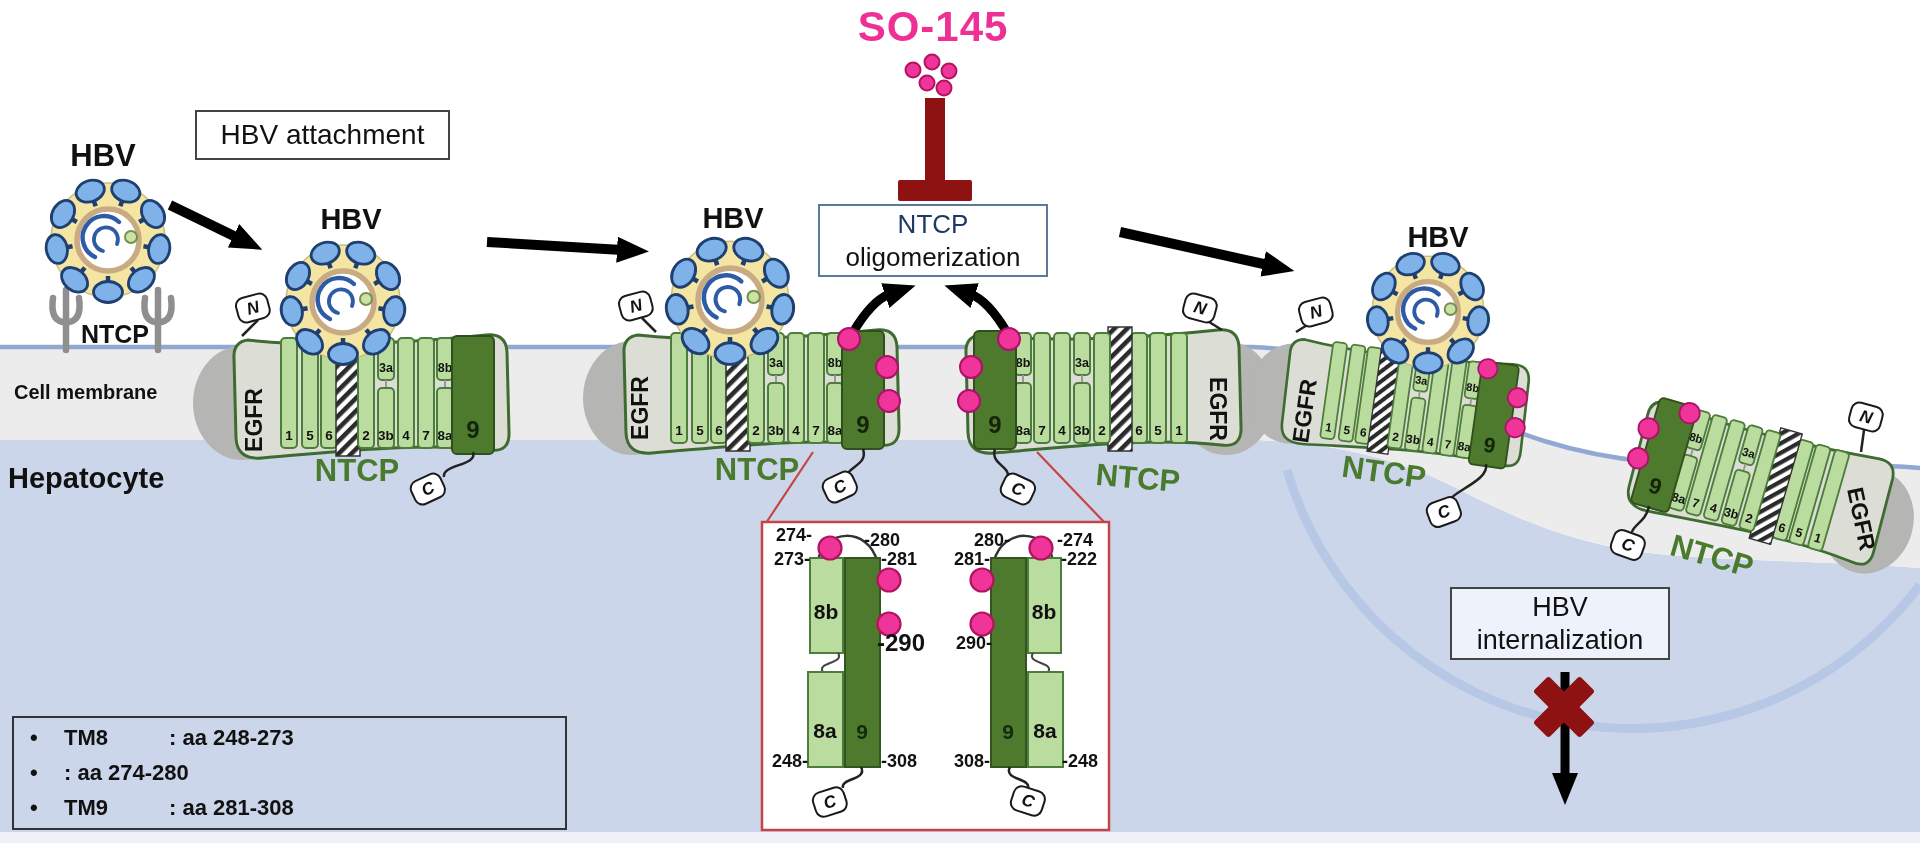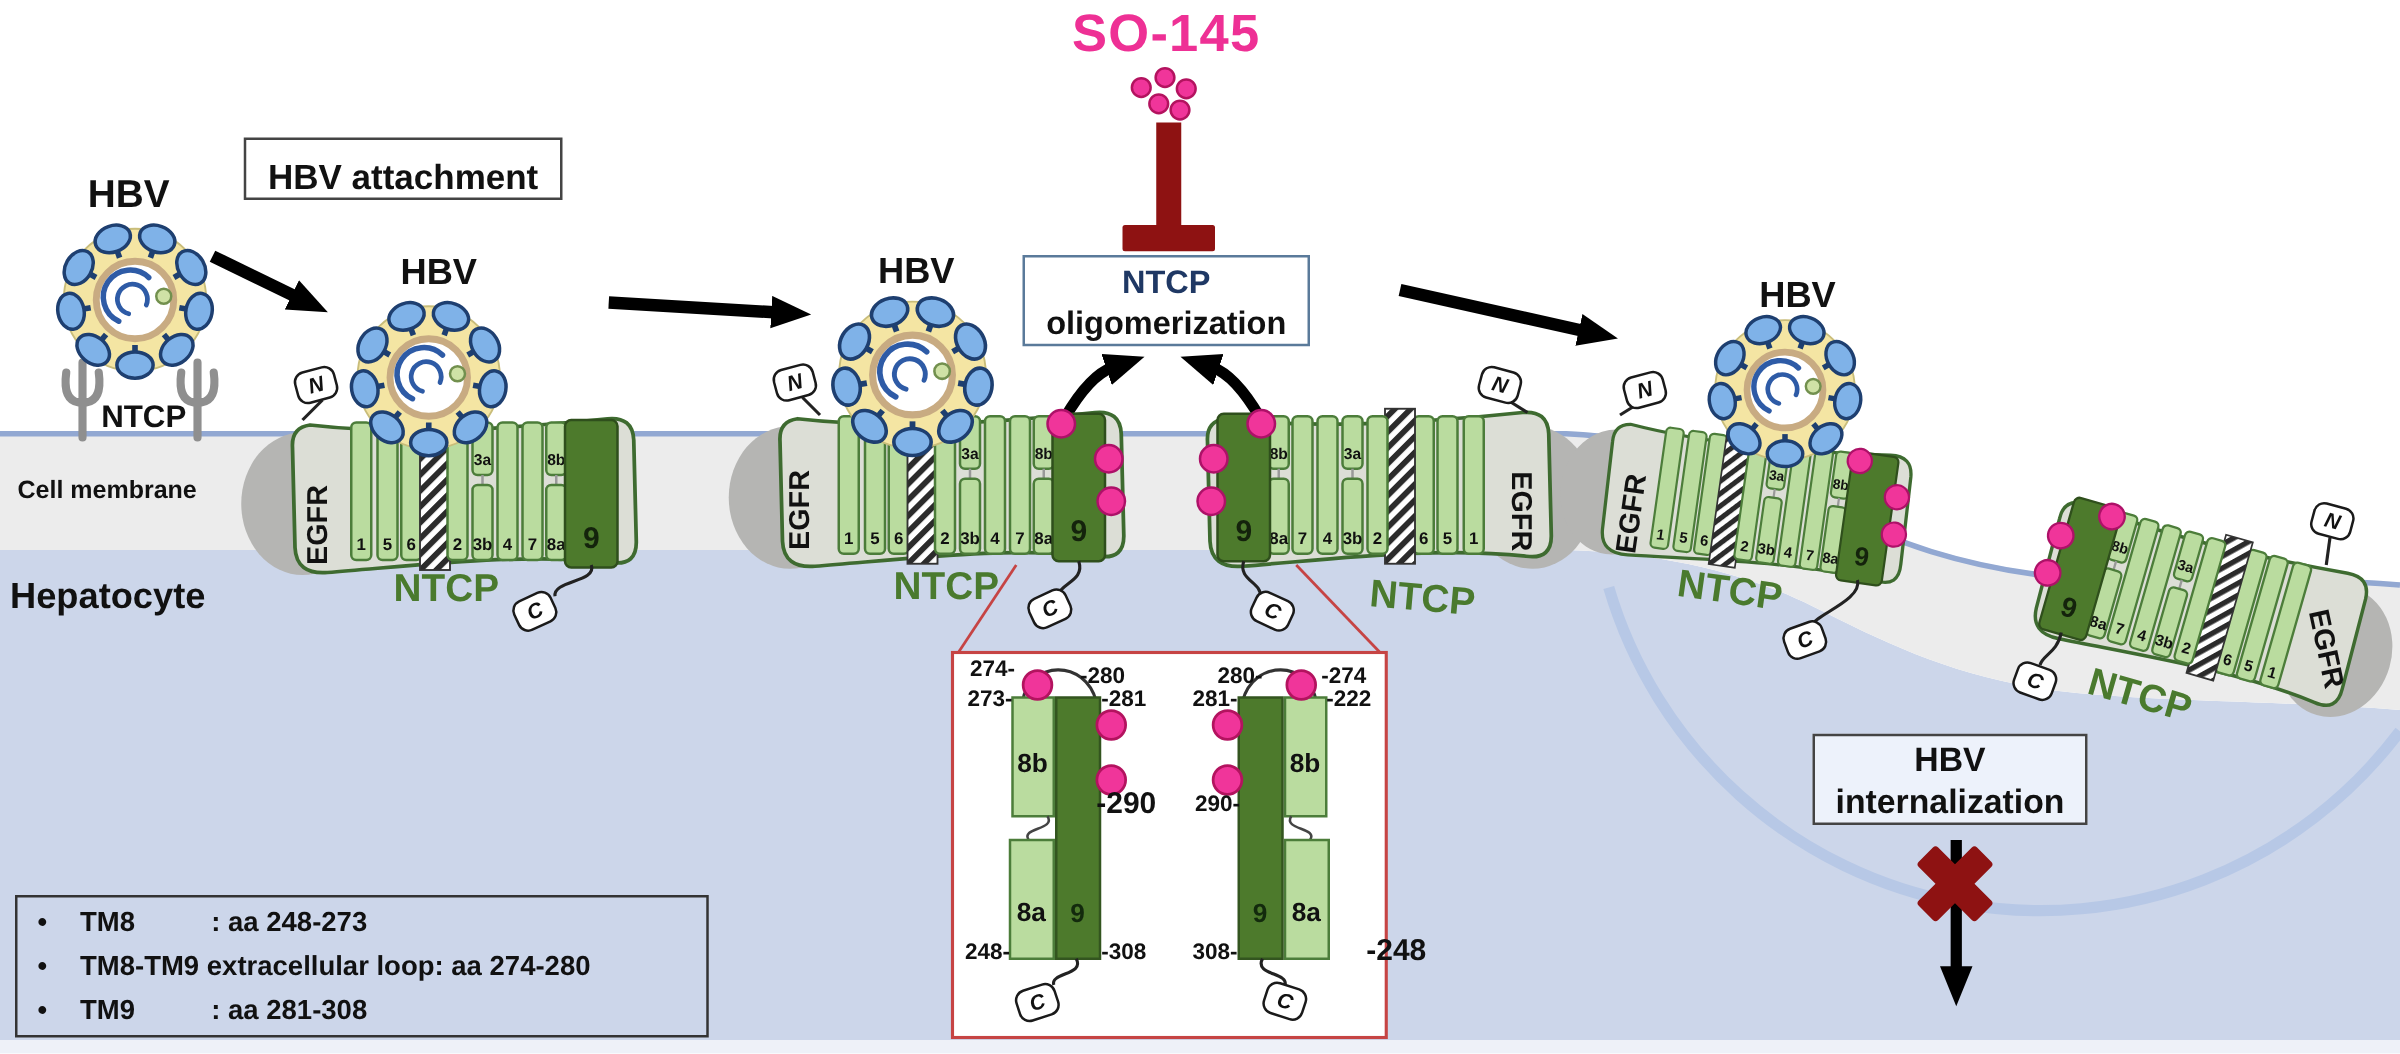--- a/index.html
+++ b/index.html
@@ -5,21 +5,21 @@
   html,body{margin:0;padding:0;background:#fff;font-family:"Liberation Sans",sans-serif;}
   .stage{position:relative;width:1920px;height:843px;overflow:hidden;background:#fff;}
   .stage svg{position:absolute;left:0;top:0;}
   .lbl{position:absolute;font-weight:bold;color:#111;white-space:nowrap;line-height:1;}
   .c{transform:translate(-50%,-50%);}
   .r{transform:translate(-100%,-50%);}
   .l{transform:translate(0,-50%);}
   .tag{position:absolute;background:#fff;border:2.5px solid #1a1a1a;border-radius:9px;
        padding:3px 9px;font-weight:bold;font-style:italic;font-size:17px;color:#111;line-height:1;}
   .framebox{position:absolute;background:#fff;border:2px solid #444;display:flex;flex-direction:column;
-       align-items:center;justify-content:flex-end;font-weight:bold;color:#111;text-align:center;}
+       align-items:center;justify-content:center;font-weight:normal;color:#111;text-align:center;}
   .legend{position:absolute;border:2px solid #333;display:flex;flex-direction:column;justify-content:center;
        gap:9px;padding:10px 16px;font-weight:bold;font-size:22px;color:#111;}
   .legrow{display:flex;align-items:baseline;}
   .legrow .bullet{width:34px;text-align:left;font-size:22px;}
   .legrow .name{min-width:105px;}
 </style>
 </head>
 <body>
 
 <div class="stage">
@@ -437,40 +437,39 @@
 <div class="lbl l" style="left:881px;top:559px;font-size:18px;">-281</div>
 <div class="lbl l" style="left:877px;top:643px;font-size:24px;">-290</div>
 <div class="lbl r" style="left:808px;top:761px;font-size:18px;">248-</div>
 <div class="lbl l" style="left:881px;top:761px;font-size:18px;">-308</div>
 <div class="lbl r" style="left:1010px;top:540px;font-size:18px;">280-</div>
 <div class="lbl l" style="left:1057px;top:540px;font-size:18px;">-274</div>
 <div class="lbl r" style="left:990px;top:559px;font-size:18px;">281-</div>
 <div class="lbl l" style="left:1061px;top:559px;font-size:18px;">-222</div>
 <div class="lbl r" style="left:992px;top:643px;font-size:18px;">290-</div>
 <div class="lbl r" style="left:990px;top:761px;font-size:18px;">308-</div>
-<div class="lbl l" style="left:1062px;top:761px;font-size:24px;padding-left:31px;">-248</div>
+<div class="lbl l" style="left:1062px;top:761px;font-size:18px;">-248</div>
 
 <div class="lbl c" style="left:826px;top:611px;font-size:21px;">8b</div>
 <div class="lbl c" style="left:825px;top:730px;font-size:21px;">8a</div>
 <div class="lbl c" style="left:862px;top:731px;font-size:21px;color:#132a0d;">9</div>
 <div class="lbl c" style="left:1044px;top:611px;font-size:21px;">8b</div>
 <div class="lbl c" style="left:1045px;top:730px;font-size:21px;">8a</div>
 <div class="lbl c" style="left:1008px;top:731px;font-size:21px;color:#132a0d;">9</div>
 <div class="tag" style="left:830px;top:802px;transform:translate(-50%,-50%) rotate(-18deg);">C</div>
 <div class="tag" style="left:1028px;top:801px;transform:translate(-50%,-50%) rotate(18deg);">C</div>
 
 <div class="legend" style="left:12px;top:716px;width:519px;height:90px;">
   <div class="legrow">
     <span class="bullet">•</span>
     <span class="name">TM8</span>
     <span>: aa 248-273</span>
   </div>
   <div class="legrow">
     <span class="bullet">•</span>
-    <span class="name">TM8-TM9 extracellular loop</span>
     <span>: aa 274-280</span>
   </div>
   <div class="legrow">
     <span class="bullet">•</span>
     <span class="name">TM9</span>
     <span>: aa 281-308</span>
   </div>
 </div>
 
 </div>

